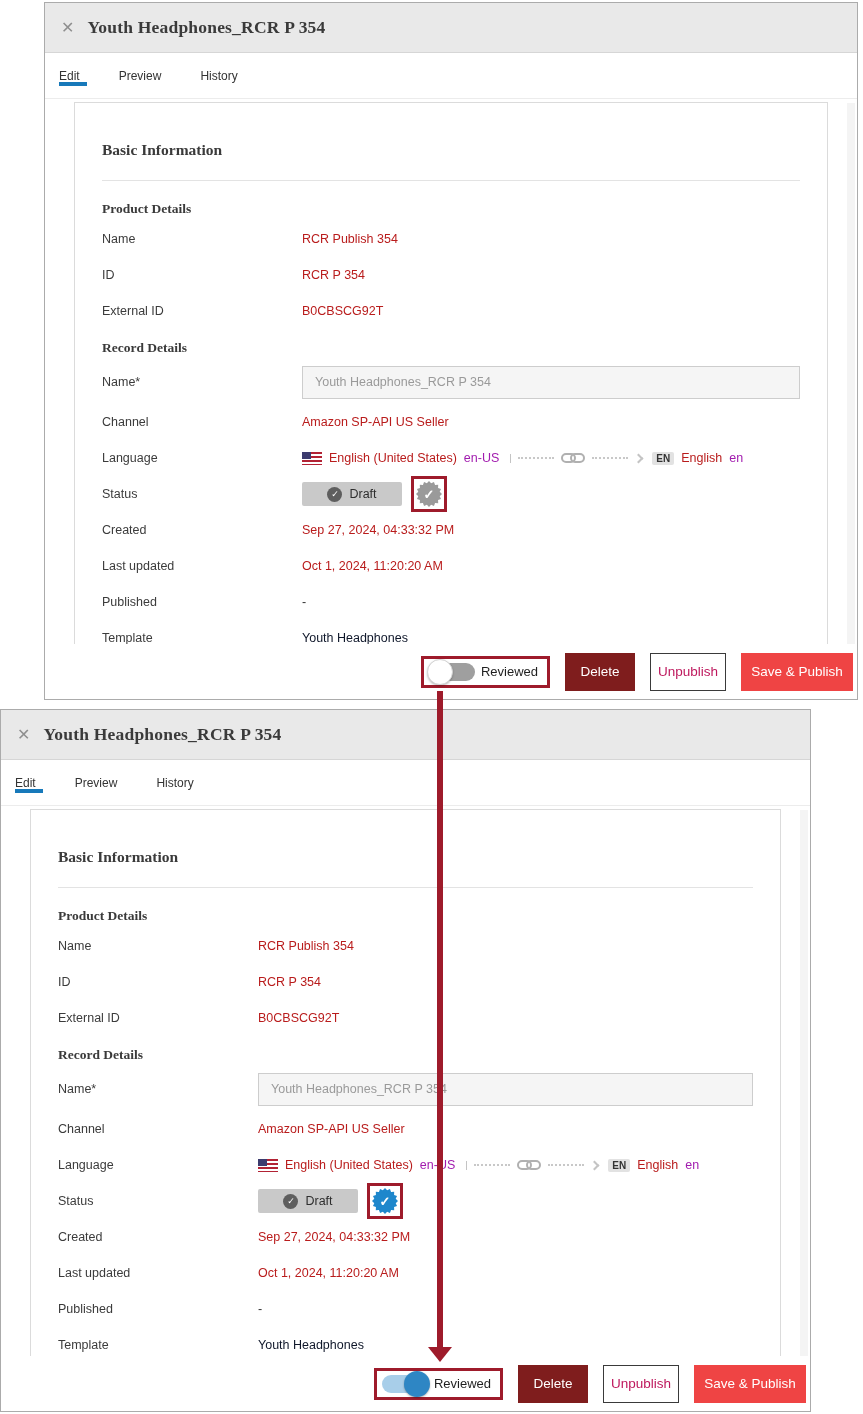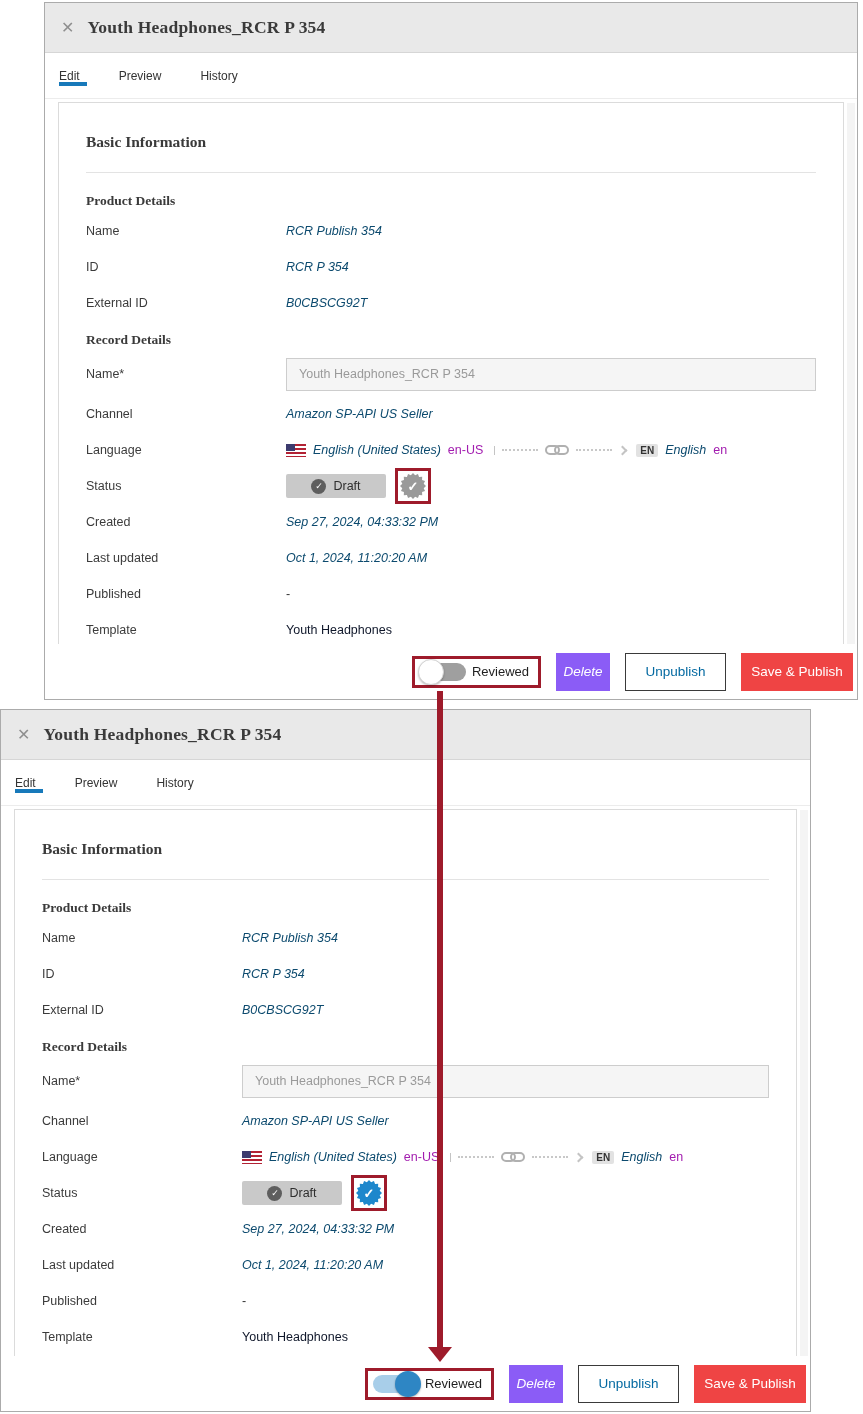--- a/index.html
+++ b/index.html
@@ -15,39 +15,39 @@
   .close { color:#8f8f8f; font-size:16px; line-height:1; cursor:default; }
   .title { font-family:"Liberation Serif", serif; font-size:17.5px; font-weight:600;
            color:#3a3a3a; letter-spacing:.2px; }
 
   .tabbar { height:46px; display:flex; align-items:stretch; padding:12px 14px; gap:39px;
             border-bottom:1px solid #ececec; background:#fff; }
   .tab { font-size:12px; color:#333; display:flex; align-items:center; position:relative; }
   .tab.active::after { content:""; position:absolute; left:0; bottom:0; width:28px; height:4px;
             background:#1779ba; }
 
-  .content { margin:3px 13px 0; border:1px solid #dbdbdb; padding:8px 27px; overflow:hidden;
+  .content { margin:3px 29px 0; border:1px solid #dbdbdb; padding:16px 27px; overflow:hidden;
              background:#fff; position:relative; }
   .p1 .content { height:544px; }
   .p2 .content { height:549px; }
 
   .scroll-track { position:absolute; top:100px; right:2px; width:8px; background:#f4f4f4; }
   .p1 .scroll-track { height:543px; } .p2 .scroll-track { height:548px; }
 
   .sec-title { font-family:"Liberation Serif", serif; font-size:15.5px; font-weight:700;
                color:#3a3a3a; margin-top:22px; }
   .divider { border-bottom:1px solid #e3e3e3; margin-top:21px; }
   .subsec { font-family:"Liberation Serif", serif; font-size:13.5px; font-weight:700;
             color:#3a3a3a; height:24px; line-height:24px; margin-top:16px; }
   .subsec.second { margin-top:7px; }
 
   .row { display:flex; align-items:center; height:36px; font-size:12.5px; color:#333; }
   .row.tall { height:44px; }
   .lbl { width:200px; flex:0 0 200px; color:#3b3b3b; }
-  .val { color:#0c4a6e;font-style:italic; }
+  .val { color:#b91c1c; }
   .muted { color:#a21caf; }
   .dash { color:#333; }
 
   .name-input { flex:1; height:33px; background:#f5f5f5; border:1px solid #cdcdcd;
                 color:#9a9a9a; font-size:12.5px; padding:0 12px;
                 font-family:"Liberation Sans", sans-serif; }
 
   .lang { display:flex; align-items:center; gap:7px; }
   .flag { width:20px; height:13px; position:relative; flex:0 0 20px;
           background:repeating-linear-gradient(180deg,#b22234 0 2px,#fff 2px 4px); }
@@ -86,22 +86,22 @@
   .toggle { width:46px; height:18px; border-radius:9px; position:relative; flex:0 0 46px; }
   .toggle.off { background:#9f9f9f; }
   .toggle.on  { background:#a8cee9; }
   .knob { width:26px; height:26px; border-radius:50%; position:absolute; top:-4px; }
   .toggle.off .knob { left:-2px; background:#fff; border:1px solid #d2d2d2;
                       box-shadow:0 1px 2px rgba(0,0,0,.25); }
   .toggle.on  .knob { left:22px; background:#2e86c4; box-shadow:0 1px 2px rgba(0,0,0,.3); }
 
   .btn { height:38px; font-size:13.5px; display:flex; align-items:center; justify-content:center;
          border:none; font-family:"Liberation Sans", sans-serif; cursor:pointer; }
-  .btn-delete { width:54px; background:#8b5cf6; color:#fff;font-style:italic; }
-  .btn-unpublish { width:101px; background:#fff; border:1px solid #3a3a3a; color:#0369a1; }
+  .btn-delete { width:70px; background:#7f1d1d; color:#fff; }
+  .btn-unpublish { width:76px; background:#fff; border:1px solid #3a3a3a; color:#be185d; }
   .btn-save { width:112px; background:#ef4444; color:#fff; }
 
   .arrow-line { position:absolute; left:437px; top:691px; width:6px; height:656px;
                 background:#9e1b2b; z-index:20; }
   .arrow-head { position:absolute; left:428px; top:1347px; width:0; height:0; z-index:20;
                 border-left:12px solid transparent; border-right:12px solid transparent;
                 border-top:15px solid #9e1b2b; }
 </style>
 </head>
 <body>

